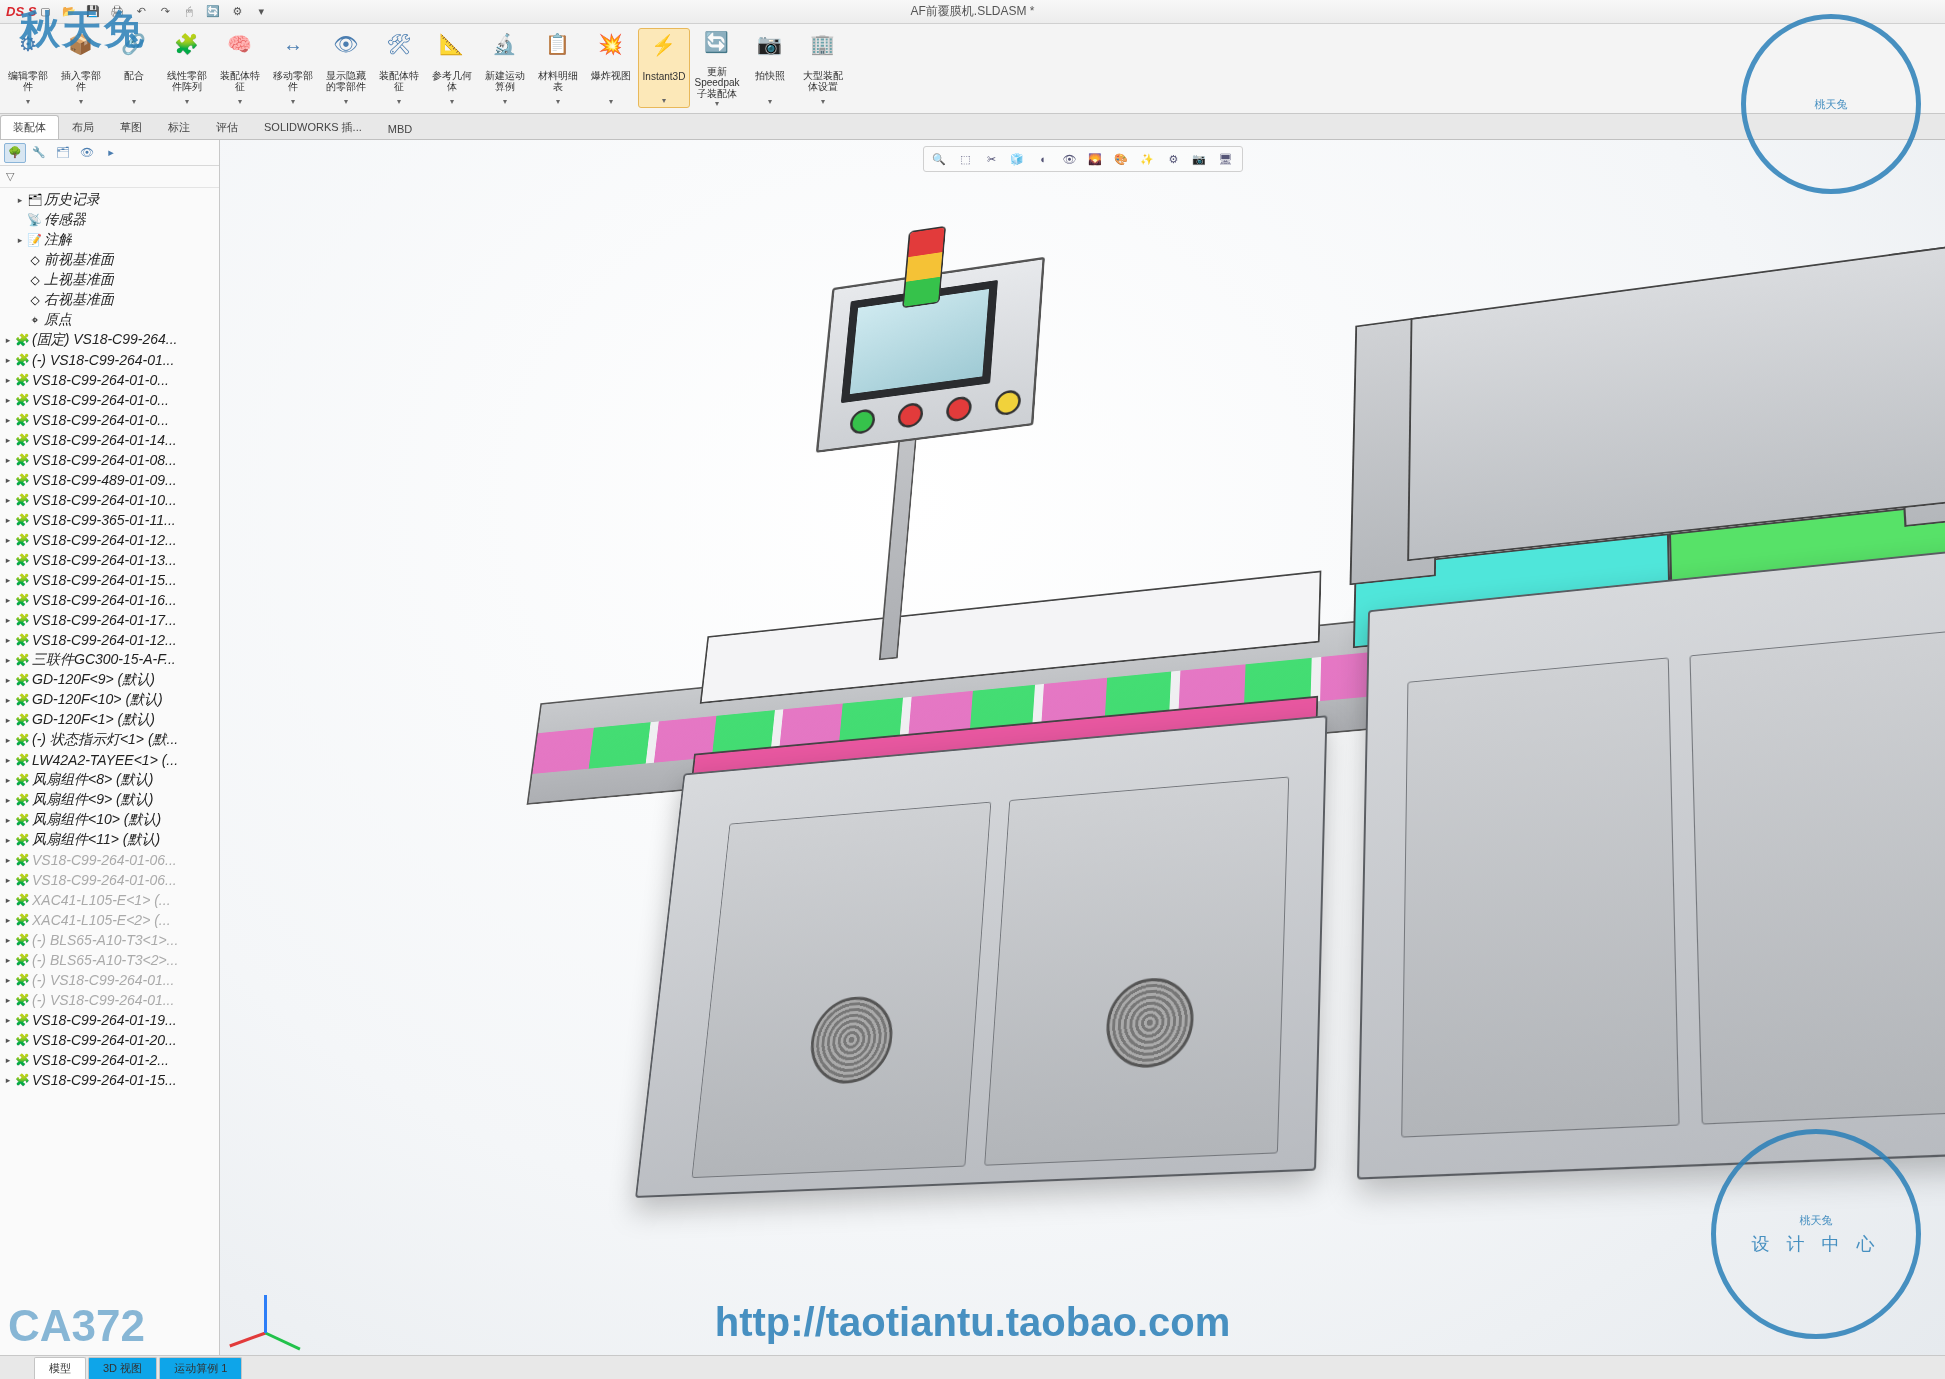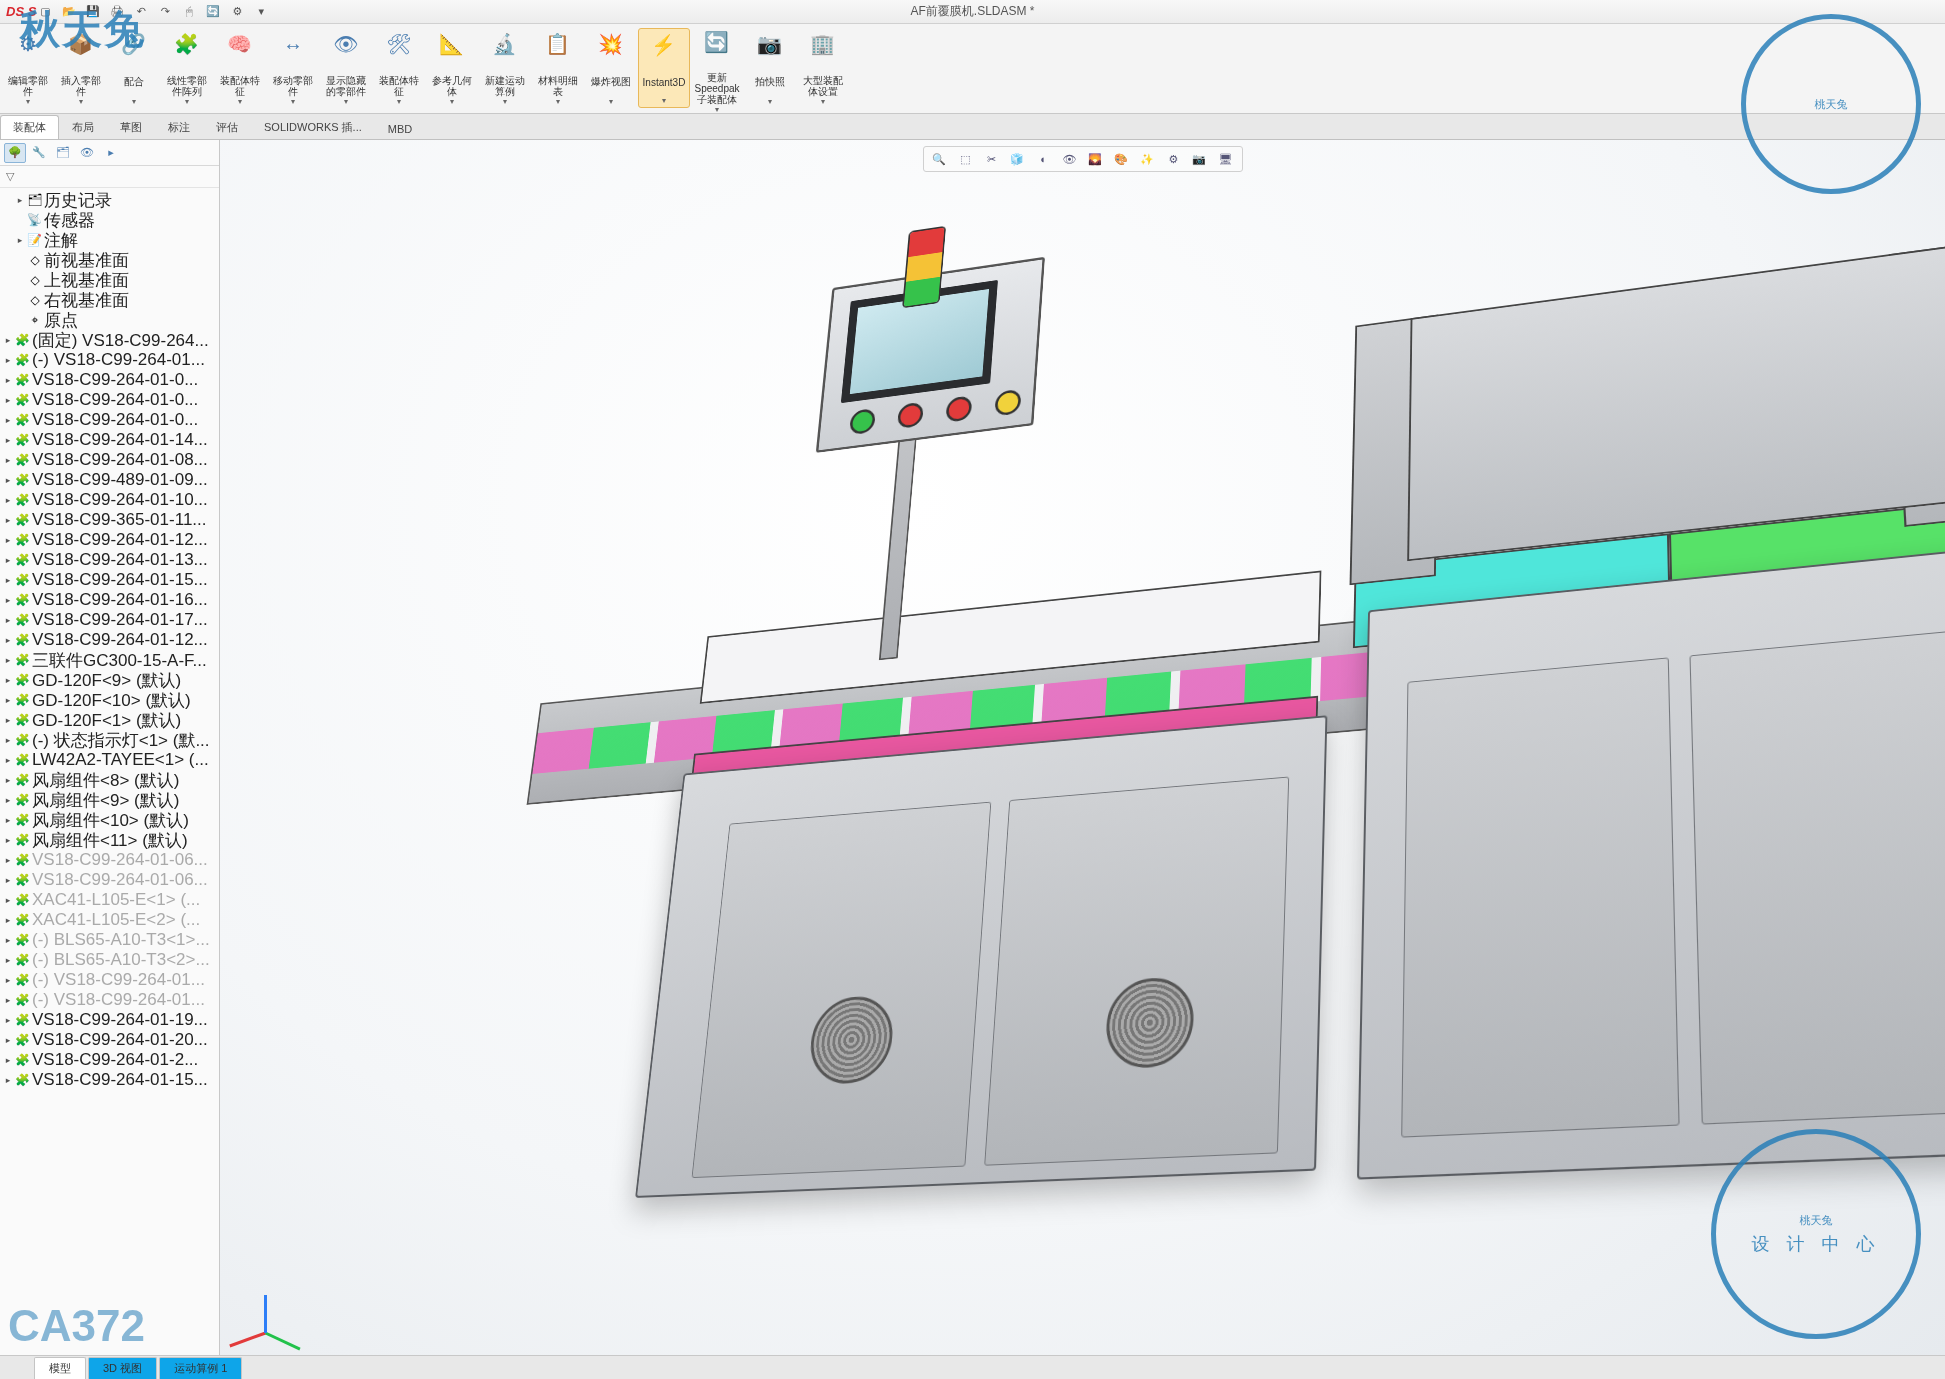--- a/index.html
+++ b/index.html
@@ -10,40 +10,40 @@
 .sw-logo { color: #d9272e; font-weight: bold; font-style: italic; font-size: 13px; }
 .qat { display: flex; gap: 6px; align-items: center; }
 .qat span { width: 18px; height: 18px; display: flex; align-items: center; justify-content: center; color: #555; border-radius: 2px; }
 .doc-title { position: absolute; left: 50%; transform: translateX(-50%); color: #555; font-size: 12px; }
 
 
 .ribbon { height: 90px; background: #f4f4f4; border-bottom: 1px solid #c8c8c8; display: flex; padding: 4px 2px 0; gap: 1px; }
 .ribbon-btn { display: flex; flex-direction: column; align-items: center; justify-content: flex-start; width: 52px; height: 80px; padding: 2px; border-radius: 3px; cursor: pointer; }
 .ribbon-btn.active { background: #fce8b8; border: 1px solid #e8b85a; }
 .ribbon-btn .ico { width: 32px; height: 28px; display: flex; align-items: center; justify-content: center; font-size: 20px; color: #4a7db0; }
-.ribbon-btn .lbl { font-size: 10px; color: #333; text-align: center; line-height: 1.1; margin-top: 18px; }
+.ribbon-btn .lbl { font-size: 10px; color: #333; text-align: center; line-height: 1.1; margin-top: 12px; }
 .ribbon-btn .arrow { font-size: 8px; color: #666; margin-top: auto; }
 
 
 .tabs-row { height: 26px; background: #e8e8e8; display: flex; align-items: flex-end; border-bottom: 1px solid #c0c0c0; }
 .tabs-row .tab { padding: 4px 12px; font-size: 11px; color: #444; cursor: pointer; border: 1px solid transparent; border-bottom: none; }
 .tabs-row .tab.active { background: #fff; border-color: #c0c0c0; border-radius: 3px 3px 0 0; }
 
 
 .main { display: flex; height: calc(100% - 24px - 90px - 26px - 24px); }
 .left-panel { width: 220px; background: #fafafa; border-right: 1px solid #c8c8c8; display: flex; flex-direction: column; }
 .panel-icons { height: 26px; display: flex; align-items: center; gap: 2px; padding: 2px 4px; border-bottom: 1px solid #d8d8d8; }
 .panel-icons span { width: 22px; height: 20px; display: flex; align-items: center; justify-content: center; color: #4a7db0; cursor: pointer; border-radius: 2px; }
 .panel-icons span.active { background: #d8e6f2; border: 1px solid #8ab4d8; }
 .filter-row { height: 22px; display: flex; align-items: center; padding: 0 6px; border-bottom: 1px solid #e4e4e4; color: #666; }
 .tree { flex: 1; overflow-y: auto; overflow-x: hidden; padding: 2px 0; }
 .tree-item { display: flex; align-items: center; height: 20px; padding: 0 2px; cursor: pointer; white-space: nowrap; }
 .tree-item .exp { width: 12px; text-align: center; color: #555; font-size: 9px; }
 .tree-item .tico { width: 18px; text-align: center; font-size: 12px; }
-.tree-item .tlbl { font-size: 17px; color: #222; overflow: hidden; text-overflow: ellipsis; }
+.tree-item .tlbl { font-size: 14px; color: #222; overflow: hidden; text-overflow: ellipsis; font-style: italic; }
 .tree-item.sub { padding-left: 14px; }
 .tree-item.faded .tlbl { color: #aaa; }
 
 
 .viewport { flex: 1; position: relative; background: radial-gradient(ellipse at 40% 30%, #fff 0%, #f4f6f8 60%, #e6eaee 100%); overflow: hidden; }
 .heads-up { position: absolute; top: 6px; left: 50%; transform: translateX(-50%); display: flex; gap: 6px; padding: 2px 6px; background: rgba(250,250,250,0.85); border: 1px solid #d0d0d0; border-radius: 3px; }
 .heads-up span { width: 20px; height: 20px; display: flex; align-items: center; justify-content: center; color: #557; cursor: pointer; }
 
 
 .machine { position: absolute; left: 230px; top: 120px; width: 1600px; height: 980px; transform: perspective(2800px) rotateX(22deg) rotateY(-18deg) rotateZ(2deg); transform-style: preserve-3d; }
@@ -519,17 +519,18 @@
     <div class="btab">3D 视图</div>
     <div class="btab">运动算例 1</div>
   </div>
 
 <div class="wm wm-tl">秋天兔</div>
 <div class="wm wm-tr">
     <span>桃天兔</span>
   </div>
 <div class="wm wm-bl">CA372</div>
 <div class="wm wm-center">
+  <div class="line2">http://taotiantu.taobao.com</div>
 </div>
 <div class="wm wm-br">
   <span>桃天兔</span>
   <small>设 计 中 心</small>
 </div>
 
 </body></html>

